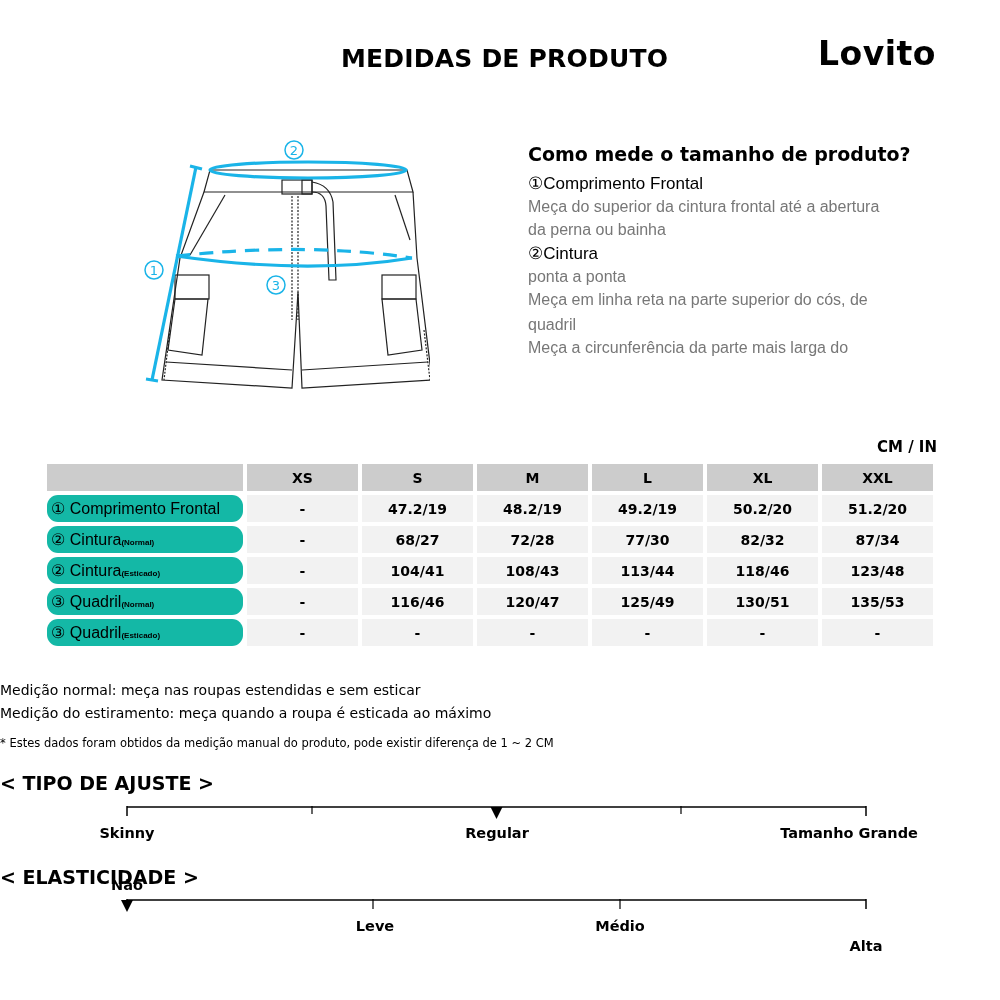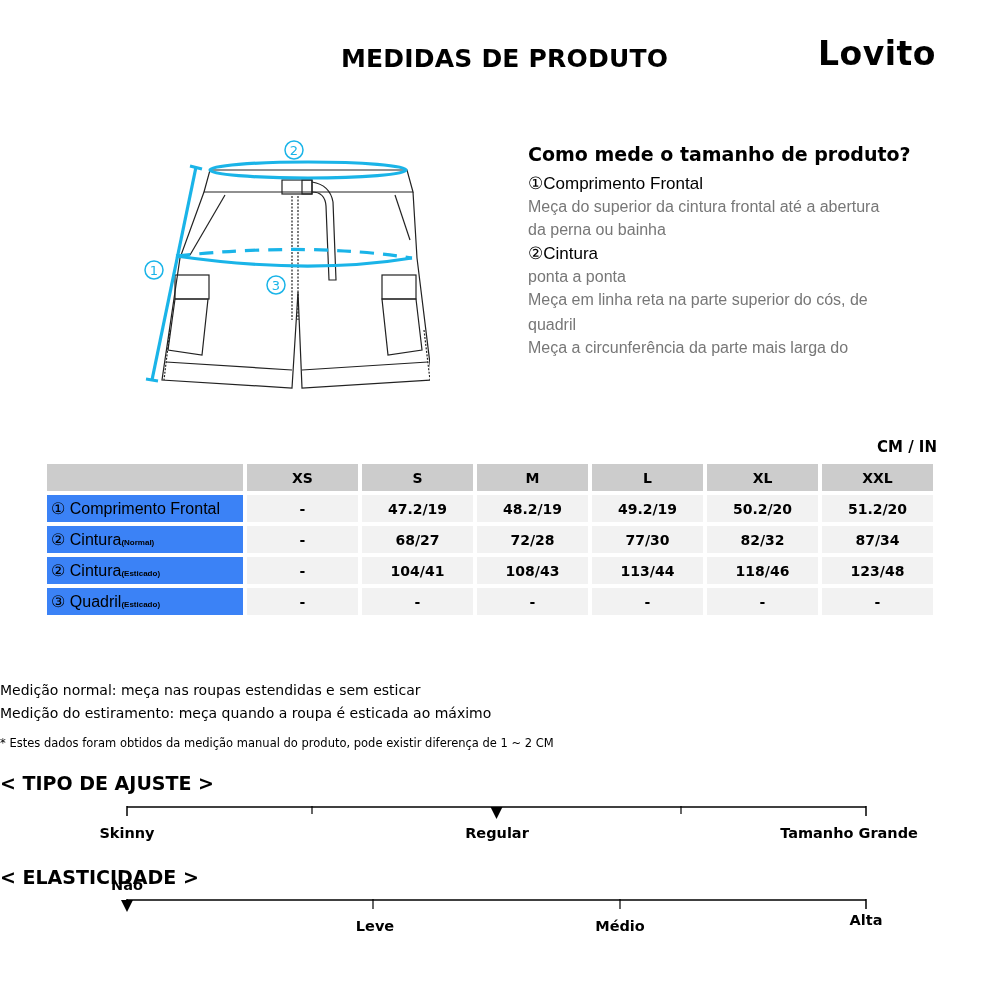--- a/index.html
+++ b/index.html
@@ -17,21 +17,21 @@
   .how-to .item-desc { font-family: "Liberation Sans", sans-serif; font-size: 16px; color: #777; line-height: 23px; margin-bottom: 2px; }
 
   .unit-label { position: absolute; right: 63px; top: 438px; font-size: 15px; font-weight: bold; font-family: "DejaVu Sans", sans-serif; }
 
   .size-table { position: absolute; left: 47px; top: 464px; border-collapse: separate; border-spacing: 4px 4px; margin-left: -4px; margin-top: -4px; }
   .size-table th, .size-table td { height: 27px; text-align: center; font-size: 14px; font-weight: bold; font-family: "DejaVu Sans", sans-serif; }
   .size-table th { background: #cccccc; }
   .size-table th.corner { width: 196px; }
   .size-table th.size-col { width: 111px; }
   .size-table td { background: #f2f2f2; }
-  .size-table td.row-label { background: #3b82f6; text-align: left; padding-left: 4px; font-family: "Liberation Sans", sans-serif; font-weight: normal; font-size: 16px; white-space: nowrap; }
+  .size-table td.row-label { background: #14b8a6; text-align: left; padding-left: 4px; font-family: "Liberation Sans", sans-serif; font-weight: normal; font-size: 16px; white-space: nowrap; border-radius: 11px; }
   .row-label .sub { font-size: 8px; font-weight: bold; }
 
   .notes { position: absolute; left: 0; width: 1000px; text-align: left; font-family: "DejaVu Sans", sans-serif; }
   .note1 { top: 682px; font-size: 14px; }
   .note2 { top: 705px; font-size: 14px; }
   .note3 { top: 736px; font-size: 11.5px; }
 
   .scale-title { position: absolute; left: 0; width: 1000px; text-align: left; font-weight: bold; font-size: 19px; font-family: "DejaVu Sans", sans-serif; }
   .fit-title { top: 772px; }
   .elast-title { top: 866px; }
@@ -158,20 +158,29 @@
       <tr>
         <td class="row-label"><span>② Cintura</span><span class="sub">(Esticado)</span></td>
         <td>-</td>
         <td>104/41</td>
         <td>108/43</td>
         <td>113/44</td>
         <td>118/46</td>
         <td>123/48</td>
       </tr>
       <tr>
+        <td class="row-label"><span>③ Quadril</span><span class="sub">(Normal)</span></td>
+        <td>-</td>
+        <td>116/46</td>
+        <td>120/47</td>
+        <td>125/49</td>
+        <td>130/51</td>
+        <td>135/53</td>
+      </tr>
+      <tr>
         <td class="row-label"><span>③ Quadril</span><span class="sub">(Esticado)</span></td>
         <td>-</td>
         <td>-</td>
         <td>-</td>
         <td>-</td>
         <td>-</td>
         <td>-</td>
       </tr>
     </tbody>
 </table>
@@ -198,13 +207,13 @@
   <line x1="127" y1="7" x2="866" y2="7" stroke="#000" stroke-width="1.5"></line>
   <line x1="127" y1="6" x2="127" y2="16" stroke="#000" stroke-width="1.5"></line>
   <line x1="373" y1="6" x2="373" y2="16" stroke="#000" stroke-width="1.2"></line>
   <line x1="620" y1="6" x2="620" y2="16" stroke="#000" stroke-width="1.2"></line>
   <line x1="866" y1="6" x2="866" y2="16" stroke="#000" stroke-width="1.5"></line>
   <polygon id="elast-pointer" points="121,7 133,7 127,19" fill="#000"></polygon>
 </svg>
 <div class="scale-label" style="left:127px; top:877px;">Não</div>
 <div class="scale-label" style="left:375px; top:918px;">Leve</div>
 <div class="scale-label" style="left:620px; top:918px;">Médio</div>
-<div class="scale-label" style="left:866px; top:912px;">Alta</div>
+<div class="scale-label" style="left:866px; top:938px;">Alta</div>
 
 </body></html>

